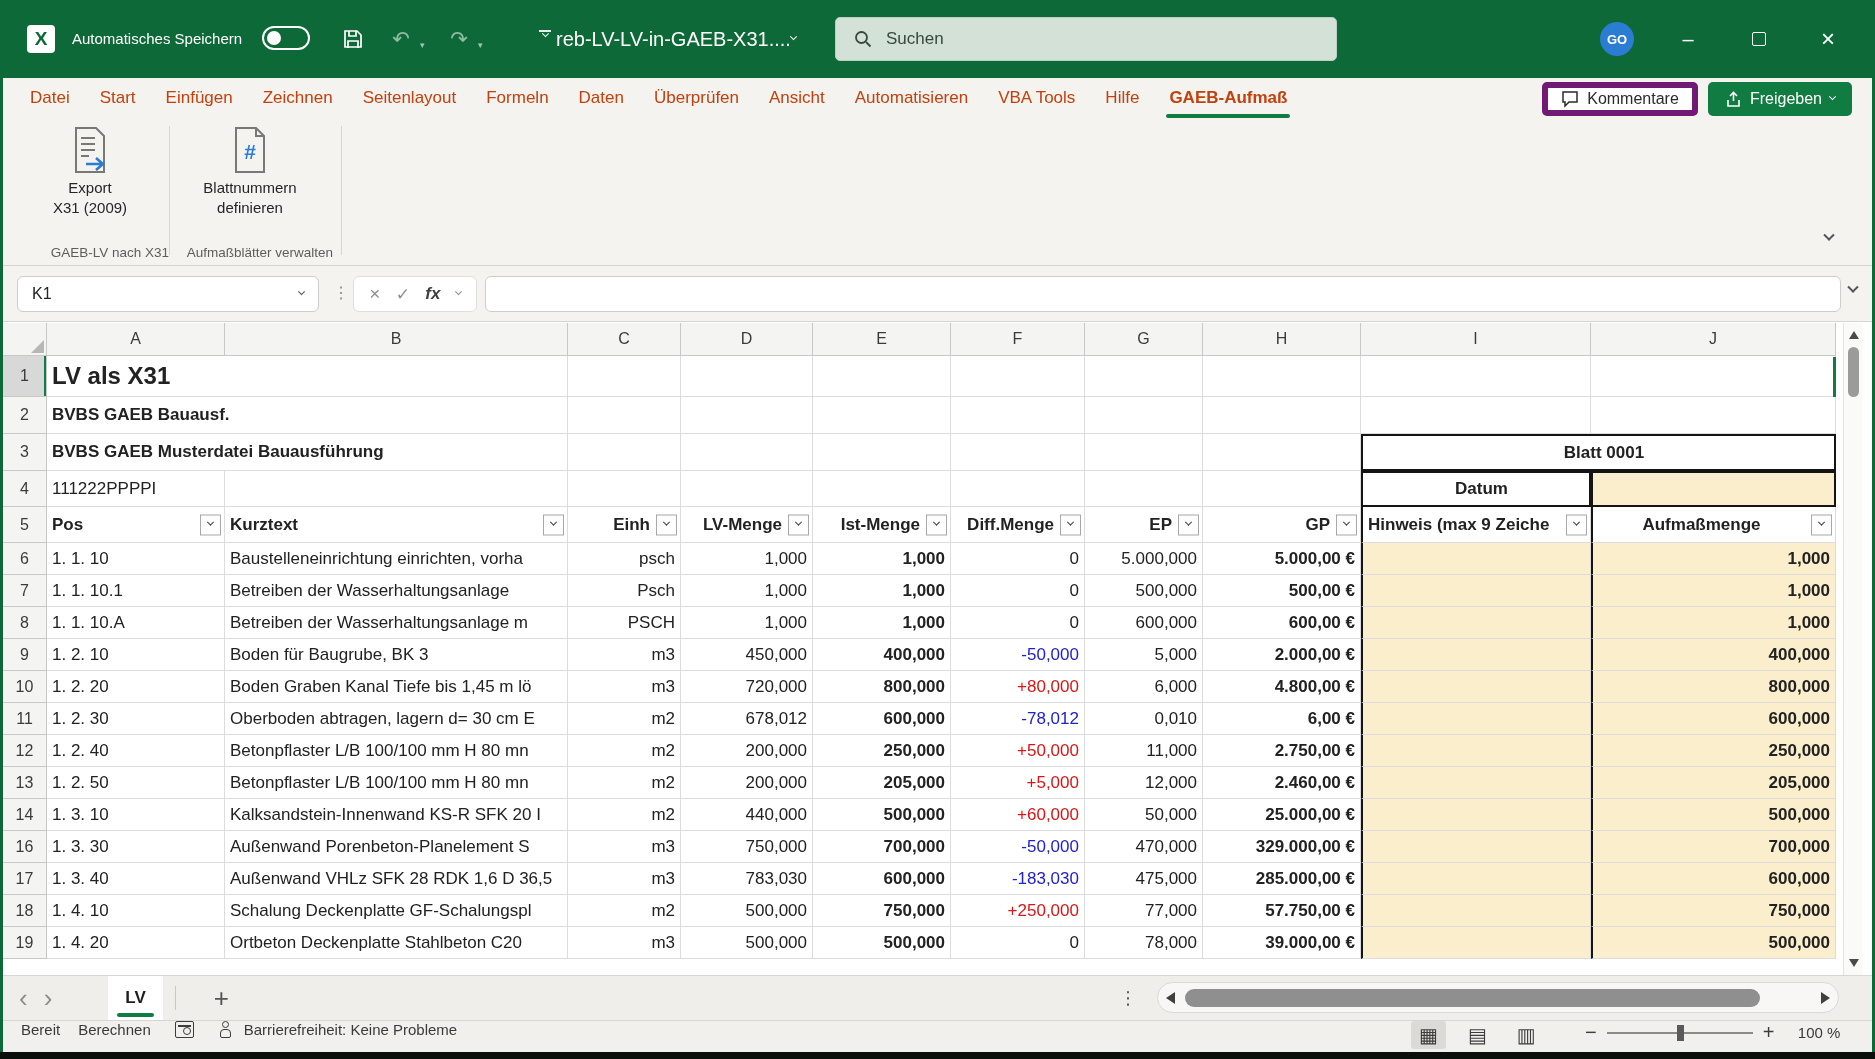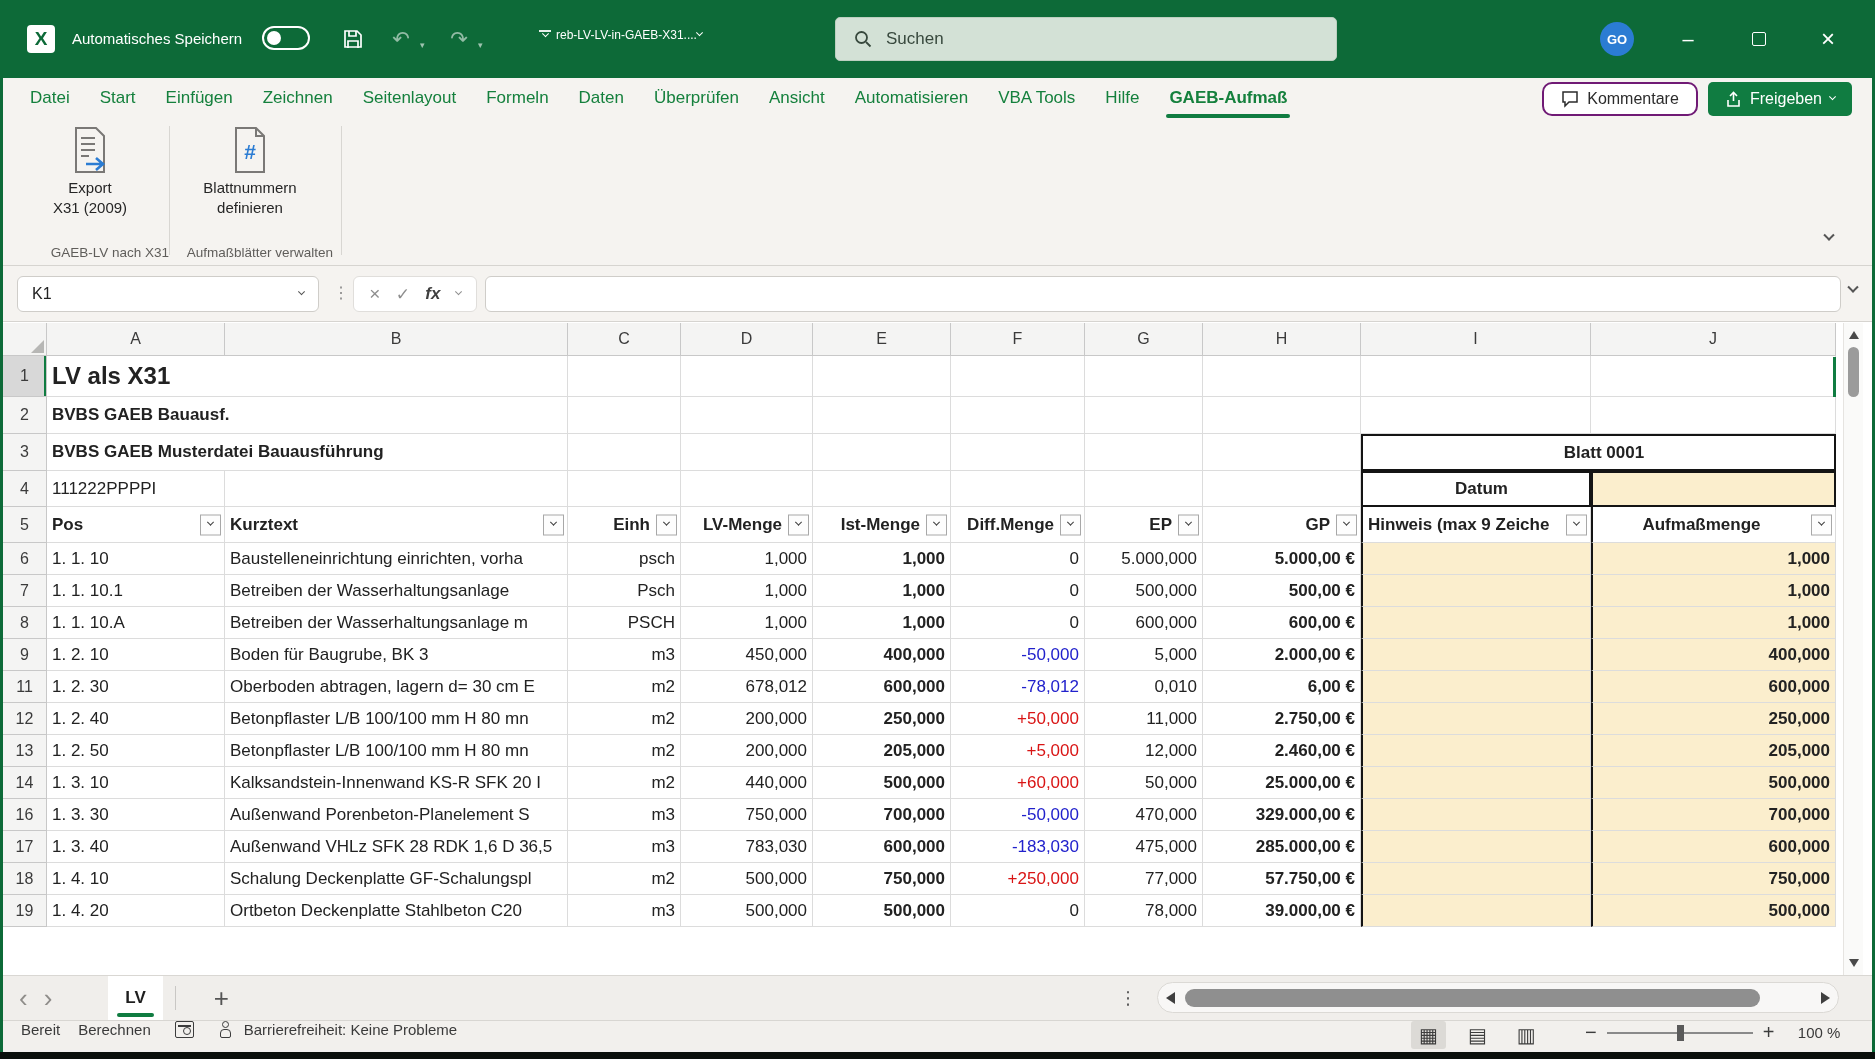--- a/index.html
+++ b/index.html
@@ -15,35 +15,35 @@
   .titlebar{position:absolute;left:0;top:0;width:1875px;height:78px;background:var(--green1);display:flex;align-items:center;color:#fff;}
   .xl-icon{position:absolute;left:27px;top:25px;width:28px;height:28px;background:#fff;border-radius:4px;color:var(--green1);font-weight:700;font-size:19px;display:flex;align-items:center;justify-content:center;}
   .autosave-lbl{position:absolute;left:72px;top:30px;font-size:15px;}
   .toggle{position:absolute;left:262px;top:26px;width:48px;height:24px;border:2px solid #fff;border-radius:13px;}
   .toggle .knob{position:absolute;left:3px;top:3px;width:14px;height:14px;background:#fff;border-radius:50%;}
   .tb-ic{position:absolute;top:26px;width:26px;height:26px;display:flex;align-items:center;justify-content:center;}
   .dim{opacity:.55;}
   .tiny-chev{position:absolute;top:40px;font-size:9px;opacity:.6;}
   .qat{position:absolute;left:537px;top:30px;width:16px;display:flex;flex-direction:column;align-items:center;gap:2px;}
   .qat .bar{width:12px;height:2px;background:#fff;opacity:.9;}
-  .filename{position:absolute;left:556px;top:28px;font-size:12px;display:flex;align-items:center;}
+  .filename{position:absolute;left:556px;top:28px;font-size:20px;display:flex;align-items:center;}
   .chev{display:inline-block;width:8px;height:8px;border-right:2px solid currentColor;border-bottom:2px solid currentColor;transform:rotate(45deg) translate(-2px,-2px);}
   .chev.sm{width:5px;height:5px;border-width:1.5px;}
   .searchbox{position:absolute;left:835px;top:17px;width:502px;height:44px;background:#d3e1d6;border:1px solid #bccfc0;border-radius:5px;display:flex;align-items:center;padding-left:18px;gap:14px;color:#37483d;font-size:17px;}
   .avatar{position:absolute;left:1600px;top:22px;width:34px;height:34px;border-radius:50%;background:var(--avatar);color:#fff;font-size:13px;font-weight:700;display:flex;align-items:center;justify-content:center;}
   .winbtn{position:absolute;top:0;width:46px;height:78px;display:flex;align-items:center;justify-content:center;color:#fff;font-size:20px;}
   .maxbox{width:14px;height:14px;border:1.6px solid #fff;border-radius:2px;}
 
   
   .tabrow{position:absolute;left:3px;top:78px;width:1869px;height:40px;background:var(--ribbonbg);display:flex;align-items:center;}
   .rtabs{display:flex;align-items:center;padding-left:12px;}
-  .rtab{padding:0 15px;font-size:17px;color:#15803d;height:40px;display:flex;align-items:center;position:relative;white-space:nowrap;}
+  .rtab{padding:0 15px;font-size:17px;color:#c2410c;height:40px;display:flex;align-items:center;position:relative;white-space:nowrap;}
   .rtab.active{font-weight:700;}
   .rtab.active::after{content:'';position:absolute;left:12px;right:12px;bottom:0;height:4px;background:var(--green2);border-radius:2px;}
-  .comments-btn{position:absolute;left:1539px;top:4px;width:156px;height:34px;background:#fff;border:2px solid #701a75;border-radius:10px;display:flex;align-items:center;justify-content:center;gap:8px;font-size:16px;color:#2b2b2b;}
+  .comments-btn{position:absolute;left:1539px;top:4px;width:156px;height:34px;background:#fff;border:6px solid #701a75;border-radius:5px;display:flex;align-items:center;justify-content:center;gap:8px;font-size:16px;color:#2b2b2b;}
   .share-btn{position:absolute;left:1705px;top:4px;width:144px;height:34px;background:var(--green2);border-radius:5px;display:flex;align-items:center;justify-content:center;gap:8px;font-size:16px;color:#fff;}
 
   
   .ribbon{position:absolute;left:3px;top:118px;width:1869px;height:148px;background:var(--ribbonbg);border-bottom:1px solid var(--line);}
   .big-btn{position:absolute;top:8px;width:130px;display:flex;flex-direction:column;align-items:center;gap:4px;}
   .big-btn .lbl{font-size:15px;color:#262626;text-align:center;line-height:1.35;}
   .doc-ic{position:relative;width:40px;height:48px;}
   .grp-lbl{position:absolute;bottom:5px;font-size:13.5px;color:#5f5d5a;text-align:right;white-space:nowrap;}
   .vdiv{position:absolute;top:8px;bottom:10px;width:1px;background:#d8d6d2;}
   .ribbon-collapse{position:absolute;left:1822px;top:116px;color:#555;}
@@ -404,20 +404,33 @@
           <td class="num">m3</td>
           <td class="num">450,000</td>
           <td class="num b">400,000</td>
           <td class="num blue">-50,000</td>
           <td class="num">5,000</td>
           <td class="num b">2.000,00 €</td>
           <td class="tan blkl"></td>
           <td class="tan blkl num b">400,000</td>
         </tr>
         <tr class="rd">
+          <th class="rowh">10</th>
+          <td>1. 2. 20</td>
+          <td>Boden Graben Kanal Tiefe bis 1,45 m lö</td>
+          <td class="num">m3</td>
+          <td class="num">720,000</td>
+          <td class="num b">800,000</td>
+          <td class="num red">+80,000</td>
+          <td class="num">6,000</td>
+          <td class="num b">4.800,00 €</td>
+          <td class="tan blkl"></td>
+          <td class="tan blkl num b">800,000</td>
+        </tr>
+        <tr class="rd">
           <th class="rowh">11</th>
           <td>1. 2. 30</td>
           <td>Oberboden abtragen, lagern d= 30 cm E</td>
           <td class="num">m2</td>
           <td class="num">678,012</td>
           <td class="num b">600,000</td>
           <td class="num blue">-78,012</td>
           <td class="num">0,010</td>
           <td class="num b">6,00 €</td>
           <td class="tan blkl"></td>

